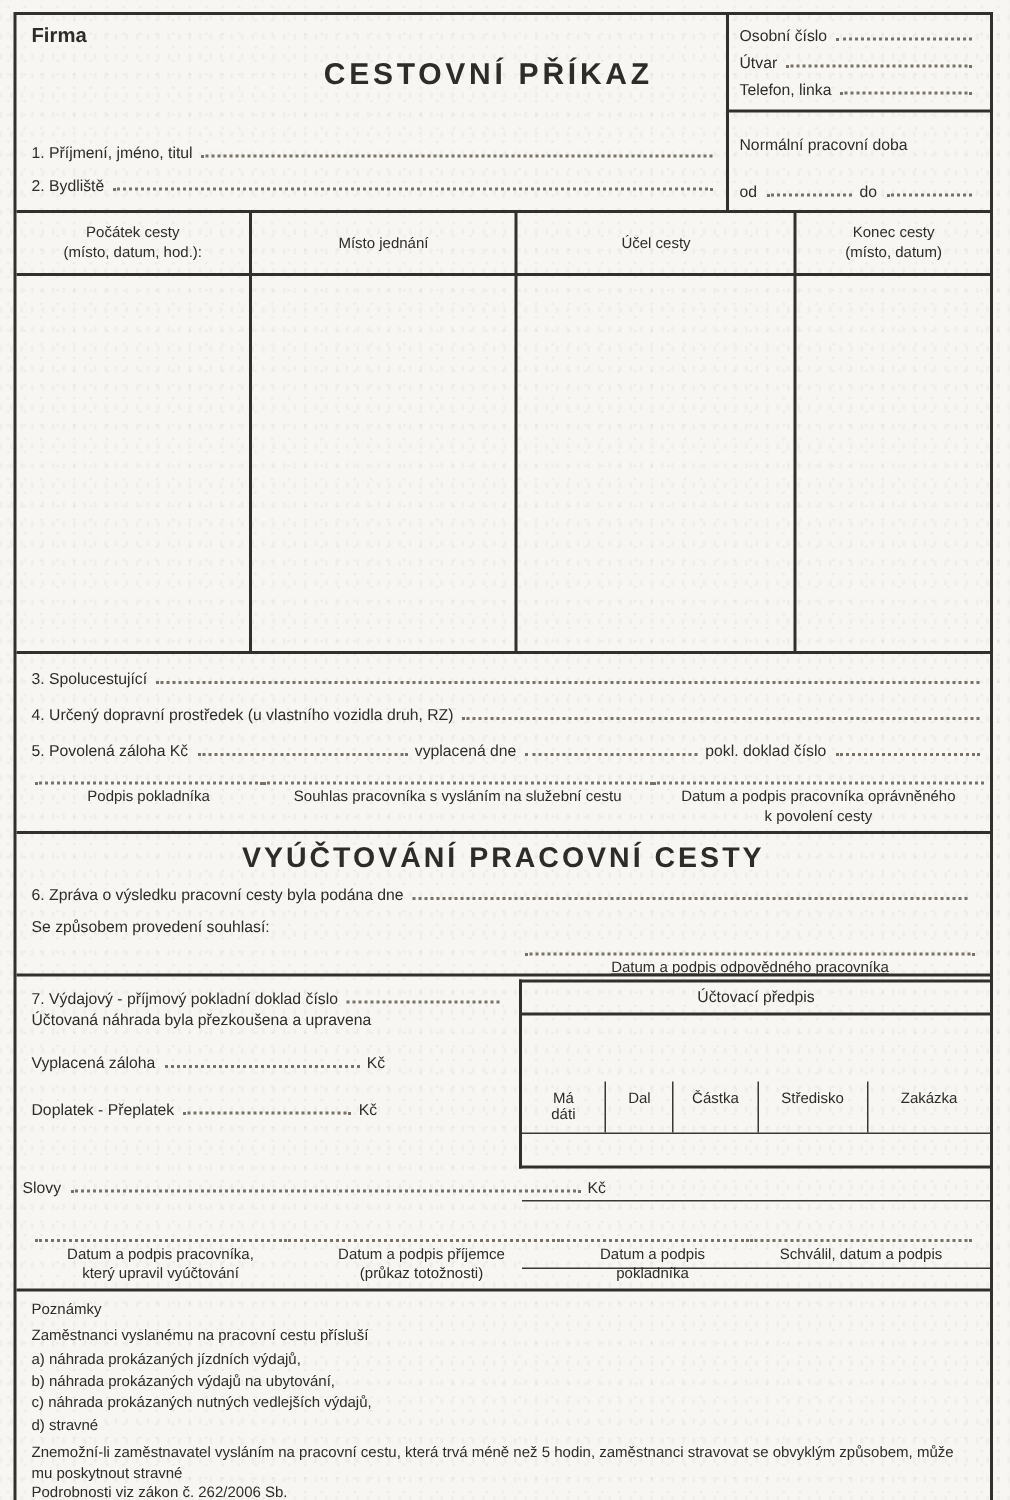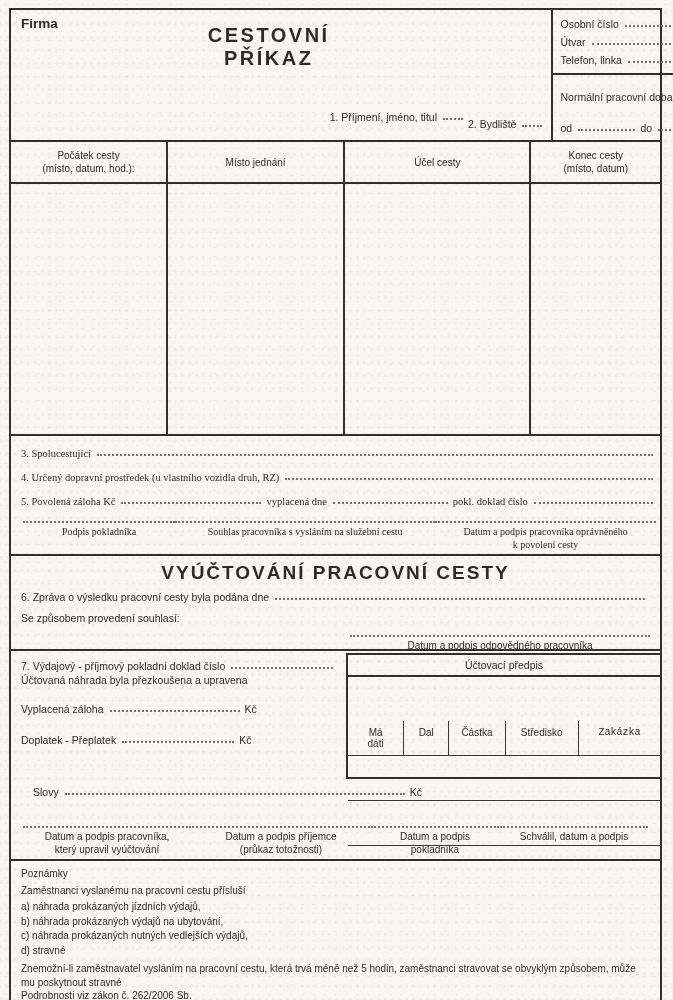--- a/index.html
+++ b/index.html
@@ -35,21 +35,21 @@
   .dl.fix140 { flex:0 0 140px; }
   .dl.fix115 { flex:0 0 115px; }
   .dl.fix130 { flex:0 0 130px; }
   .dl.fix112 { flex:0 0 112px; }
   .dl.fix340 { flex:0 0 340px; }
   .sigdots { border-bottom:2px dotted #777168; height:3px; margin-bottom:3px; }
   .siglabel { font-size:10px; text-align:center; line-height:1.25; }
 
   
   .header { display:flex; height:130px; }
-  .h-left { flex:1 1 auto; display:flex; flex-direction:row; padding:6px 4px 8px 10px;justify-content:center; }
+  .h-left { flex:1 1 auto; display:flex; flex-direction:column; padding:6px 4px 8px 10px;justify-content:center; }
   .firma { font-size:13.5px; font-weight:bold; }
   .doc-title {
     font-size:20px; font-weight:bold; letter-spacing:2.5px;
     text-align:center; padding-left:150px; margin-top:8px;
   }
   .h-left .spacer { flex:1 1 auto; }
   .fline { display:flex; align-items:flex-end; margin-bottom:9px; }
   .h-right { flex:0 0 176px; border-left:2px solid #32302c; display:flex; flex-direction:column;gap:10px; }
   .hr-top { border-bottom:2px solid #32302c; padding:7px 7px 5px 7px; }
   .hr-top .row { margin-bottom:5px; }
@@ -60,21 +60,21 @@
 
   
   .trip-head { display:flex; height:42px; }
   .trip-body { display:flex; height:252px; border-top:2px solid #32302c; }
   .tcell { border-right:2px solid #32302c; display:flex; flex-direction:column; justify-content:center; text-align:center; }
   .tcell:last-child { border-right:none; }
   .tc1 { flex:0 0 24.2%; } .tc2 { flex:0 0 27.3%; } .tc3 { flex:0 0 28.7%; } .tc4 { flex:1 1 auto; }
   .thl { font-size:10px; line-height:1.3; }
 
   
-  .s345 { height:120px; padding:10px 2px 6px 10px; display:flex; flex-direction:column;font-family:Liberation Serif, serif; }
+  .s345 { height:120px; padding:10px 2px 6px 10px; display:flex; flex-direction:column; }
   .s345 .fline { margin-bottom:11px; }
   .sigrow345 { display:flex; justify-content:center; margin-top:2px; padding:0 2px; }
   .sigb1 { width:155px; } .sigb2 { width:265px; } .sigb3 { width:225px; }
 
   
   .vyuct { height:95px; padding:4px 10px 4px 10px; }
   .vy-title { font-size:19px; font-weight:bold; letter-spacing:2px; text-align:center; margin:2px 0 6px 0; }
   .vy-sig { width:300px; margin-left:auto; margin-top:10px;text-decoration:underline; }
 
   
@@ -84,23 +84,23 @@
   .s7-left .fline { margin-bottom:2px; }
   .nakc { padding-left:148px; margin-top:2px; }
   .gap12 { height:14px; } .gap14 { height:16px; }
   .acct { flex:0 0 314px; border:2px solid #32302c; border-right:none; margin-top:2px; display:flex; flex-direction:column; background:transparent;gap:44px; }
   .acct-title { border-bottom:2px solid #32302c; text-align:center; font-size:10.5px; padding:4px 0; }
   .acct-cols { display:flex; border-bottom:1.5px solid #3a3834; }
   .acct-cols .ac { font-size:10px; text-align:center; padding:6px 12px; }
   .acct-row { display:flex; border-bottom:1.5px solid #3a3834; flex:1 1 auto; }
   .acct-row:last-child { border-bottom:none; }
   .ac { border-right:1.5px solid #3a3834; }
-  .ac:last-child { border-right:none;font-family:Liberation Mono, monospace; }
+  .ac:last-child { border-right:none; }
   .ac1 { flex:0 0 18%; } .ac2 { flex:0 0 14.5%; } .ac3 { flex:0 0 15%; } .ac4 { flex:0 0 23.5%; } .ac5 { flex:1 1 auto; }
-  .slovy { padding:6px 10px 0 22px; }
+  .slovy { padding:6px 10px 0 4px; }
   .sigrow7 { display:flex; justify-content:space-between; padding:0 12px; margin-top:18px; }
   .sigc1 { width:168px; } .sigc2 { width:178px; } .sigc3 { width:128px; } .sigc4 { width:148px; }
 
   
   .notes { padding:6px 10px 8px 10px; font-size:10px; line-height:1.35; height:152px; }
   .notes .nt { margin-bottom:3px; }
   .notes .ni { margin:0 0 1px 0; }
   .notes .np { margin-top:5px; width:98%; }
 </style>
 </head>

